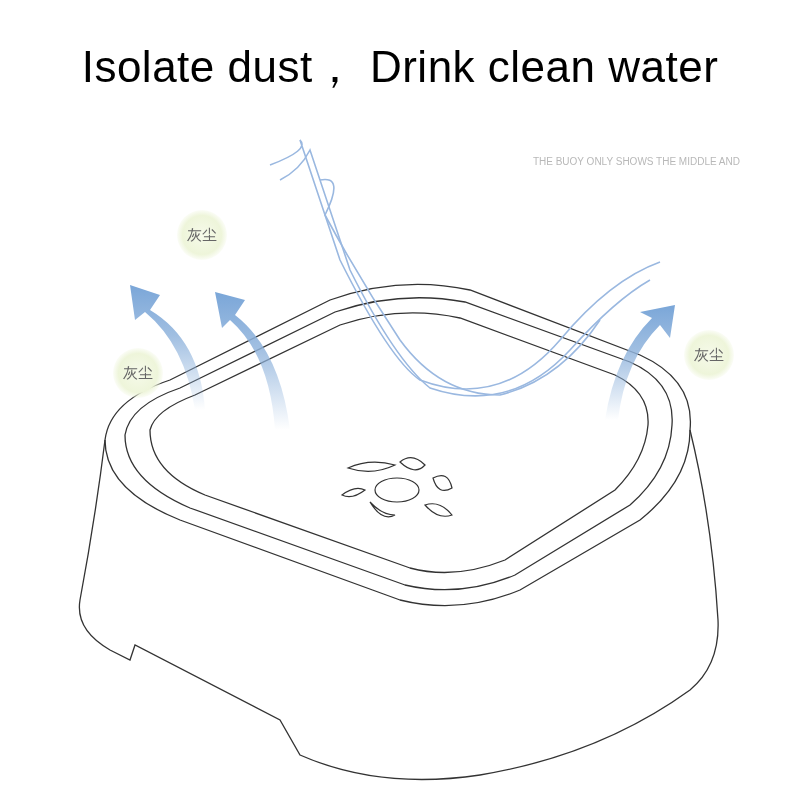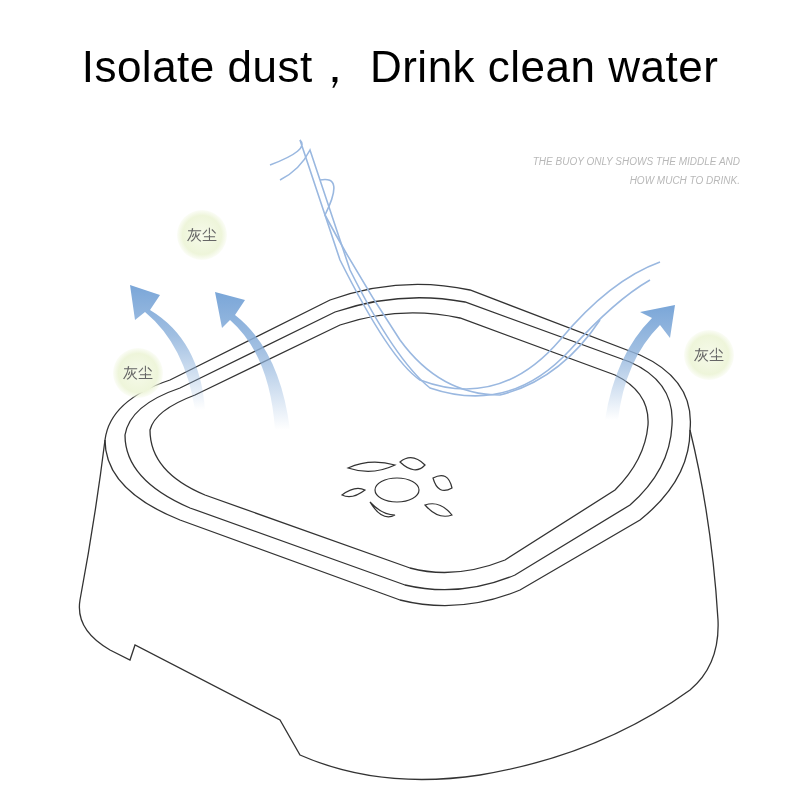--- a/index.html
+++ b/index.html
@@ -1,31 +1,30 @@
 <!DOCTYPE html>
 <html><head>
 <meta charset="utf-8">
 <style>
   html, body { margin: 0; padding: 0; background: #ffffff; }
   body { width: 800px; height: 800px; position: relative; overflow: hidden; font-family: "Liberation Sans", sans-serif; }
   .headline { position: absolute; top: 38px; left: 0; width: 800px; text-align: center; font-size: 44px; color: #000; letter-spacing: 0.5px; }
-  .note { position: absolute; right: 60px; top: 152px; text-align: right; font-size: 10px; color: #b8b8b8; line-height: 19px; font-style: italic; }
+  .note { position: absolute; right: 60px; top: 152px; text-align: right; font-size: 10px; color: #b8b8b8; line-height: 19px; }
   .badge { position: absolute; width: 50px; height: 50px; border-radius: 50%;
     background: radial-gradient(circle, #f6faea 0%, #eef5da 55%, rgba(255,255,255,0) 75%);
     display: flex; align-items: center; justify-content: center; font-size: 15px; color: #666; font-family: Liberation Serif, serif; }
   svg.art { position: absolute; left: 0; top: 0; }
 </style>
 </head>
 <body>
 
 <div class="headline">Isolate dust， Drink clean water</div>
 
 <div class="note">
   <div>THE BUOY ONLY SHOWS THE MIDDLE AND</div>
-  <div>HOW MUCH TO DRINK.</div>
 </div>
 
 <svg class="art" width="800" height="800" viewBox="0 0 800 800">
   <defs>
     <linearGradient id="arrowGrad" x1="0" y1="1" x2="0" y2="0">
       <stop offset="0" stop-color="#8fb3dc" stop-opacity="0"></stop>
       <stop offset="0.6" stop-color="#8fb3dc" stop-opacity="0.85"></stop>
       <stop offset="1" stop-color="#7aa6d8" stop-opacity="1"></stop>
     </linearGradient>
   </defs>

